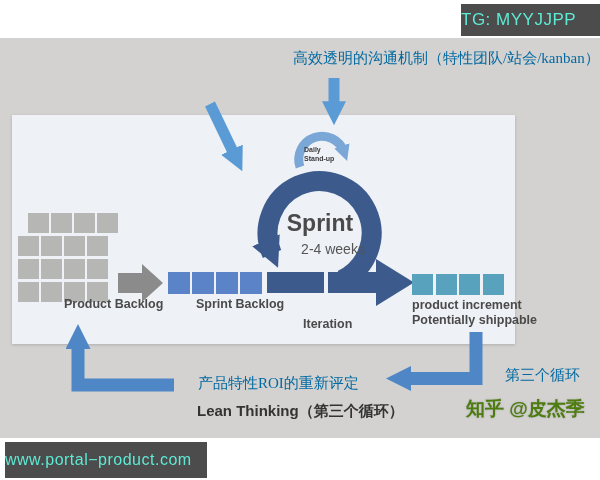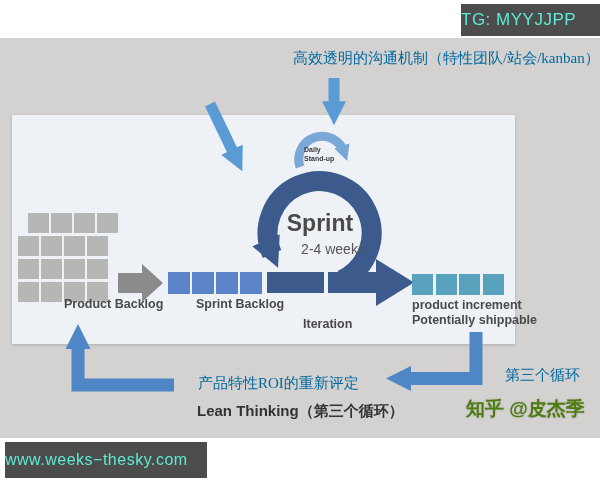--- a/index.html
+++ b/index.html
@@ -137,16 +137,16 @@
   <div class="sprint-word">Sprint</div>
   <div class="sprint-weeks">2-4 weeks</div>
   <div class="daily-label">
     <div>Daily</div>
     <div>Stand-up</div>
   </div>
 
   <div class="watermark">知乎 @皮杰季</div>
 
   <div class="dark-box url-box">
-    <span>www.weeks−thesky.com</span>
+    <span>www.portal−product.com</span>
   </div>
 
 </div>
 
 </body></html>

